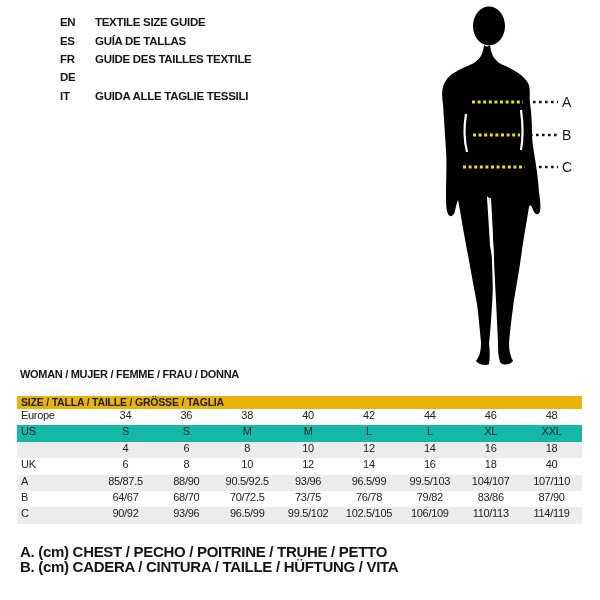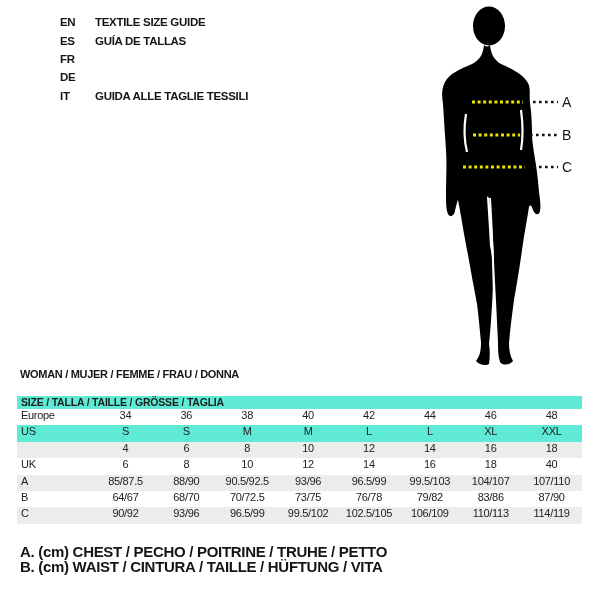--- a/index.html
+++ b/index.html
@@ -40,20 +40,21 @@
       <div class="lang-row">
         <span class="lang-code">EN</span>
         <span class="lang-label">TEXTILE SIZE GUIDE</span>
       </div>
       <div class="lang-row">
         <span class="lang-code">ES</span>
         <span class="lang-label">GUÍA DE TALLAS</span>
       </div>
       <div class="lang-row">
         <span class="lang-code">FR</span>
+        <span class="lang-label">GUIDE DES TAILLES TEXTILE</span>
       </div>
       <div class="lang-row">
         <span class="lang-code">DE</span>
       </div>
       <div class="lang-row">
         <span class="lang-code">IT</span>
         <span class="lang-label">GUIDA ALLE TAGLIE TESSILI</span>
       </div>
     </div>
 
@@ -118,34 +119,34 @@
     <g font-family="Liberation Sans, sans-serif" font-size="14" fill="#1a1a1a">
       <text x="162" y="107">A</text>
       <text x="162" y="140">B</text>
       <text x="162" y="172">C</text>
     </g>
   </svg>
 
   <div class="woman-title">WOMAN / MUJER / FEMME / FRAU / DONNA</div>
 
   <div class="size-table">
-    <div class="thead" id="thead" style="background: #5eead4;">SIZE / TALLA / TAILLE / GRÖSSE / TAGLIA</div>
+    <div class="thead" id="thead" style="background: #eab308;">SIZE / TALLA / TAILLE / GRÖSSE / TAGLIA</div>
     <div id="tbody">
         <div class="trow">
           <span class="tlabel">Europe</span>
           <span class="tcell">34</span>
           <span class="tcell">36</span>
           <span class="tcell">38</span>
           <span class="tcell">40</span>
           <span class="tcell">42</span>
           <span class="tcell">44</span>
           <span class="tcell">46</span>
           <span class="tcell">48</span>
         </div>
-        <div class="trow" style="background: #5eead4;">
+        <div class="trow" style="background: #14b8a6;">
           <span class="tlabel">US</span>
           <span class="tcell">S</span>
           <span class="tcell">S</span>
           <span class="tcell">M</span>
           <span class="tcell">M</span>
           <span class="tcell">L</span>
           <span class="tcell">L</span>
           <span class="tcell">XL</span>
           <span class="tcell">XXL</span>
         </div>
@@ -202,16 +203,16 @@
           <span class="tcell">102.5/105</span>
           <span class="tcell">106/109</span>
           <span class="tcell">110/113</span>
           <span class="tcell">114/119</span>
         </div>
       </div>
   </div>
 
   <div class="legend" id="legend">
       <div class="legend-line">A. (cm) CHEST / PECHO / POITRINE / TRUHE / PETTO</div>
-      <div class="legend-line">B. (cm) WAIST / CINTURA / TAILLE / HÜFTUNG / VITA</div>
+      <div class="legend-line">B. (cm) CADERA / CINTURA / TAILLE / HÜFTUNG / VITA</div>
     </div>
 
 </div>
 
 </body></html>

